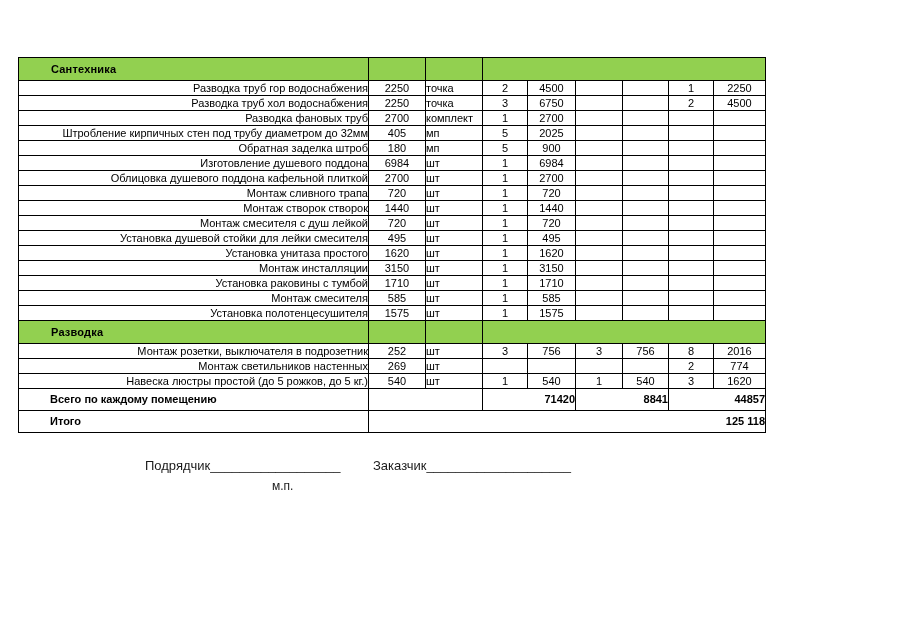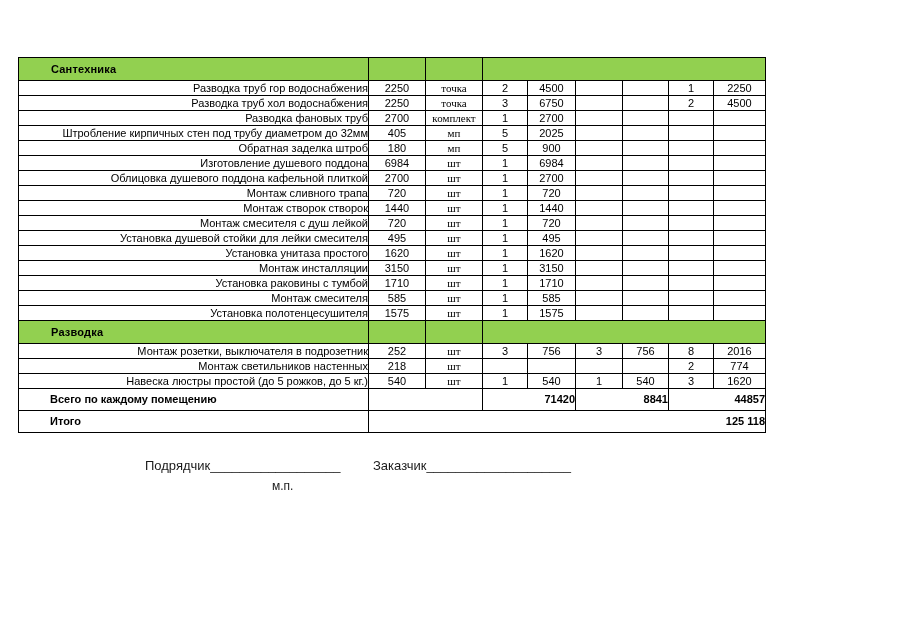--- a/index.html
+++ b/index.html
@@ -11,21 +11,21 @@
     border-collapse:collapse;table-layout:fixed;
   }
   table.estimate td{
     border:1px solid #000;
     font-size:11px;line-height:13px;
     padding:0;overflow:hidden;white-space:nowrap;
     height:14px;vertical-align:middle;
   }
   td.desc{text-align:right;padding-left:3px;}
   td.num{text-align:center;}
-  td.unit{text-align:center;font-size:10.5px;font-family:Liberation Serif, serif;}
+  td.unit{font-size:10.5px;}
 
   tr.section td{background:#92D050;height:22px;padding-left:32px;}
   td.section-title{
     font-size:15px;font-weight:bold;padding-left:3px;letter-spacing:.2px;
   }
 
   tr.total-row td{height:21px;padding-left:31px;}
   td.total-label{font-size:15px;font-weight:bold;padding-left:3px;white-space:nowrap;}
   td.total-num{font-size:14px;font-weight:bold;text-align:right;padding-right:2px;}
   td.grand-num{padding-right:17px;text-align:right;}
@@ -247,21 +247,21 @@
           <td class="unit">шт</td>
           <td class="num">3</td>
           <td class="num">756</td>
           <td class="num">3</td>
           <td class="num">756</td>
           <td class="num">8</td>
           <td class="num">2016</td>
         </tr>
         <tr>
           <td class="desc">Монтаж светильников настенных</td>
-          <td class="num">218</td>
+          <td class="num">269</td>
           <td class="unit">шт</td>
           <td class="num"></td>
           <td class="num"></td>
           <td class="num"></td>
           <td class="num"></td>
           <td class="num">2</td>
           <td class="num">774</td>
         </tr>
         <tr>
           <td class="desc">Навеска люстры простой (до 5 рожков, до 5 кг.)</td>

